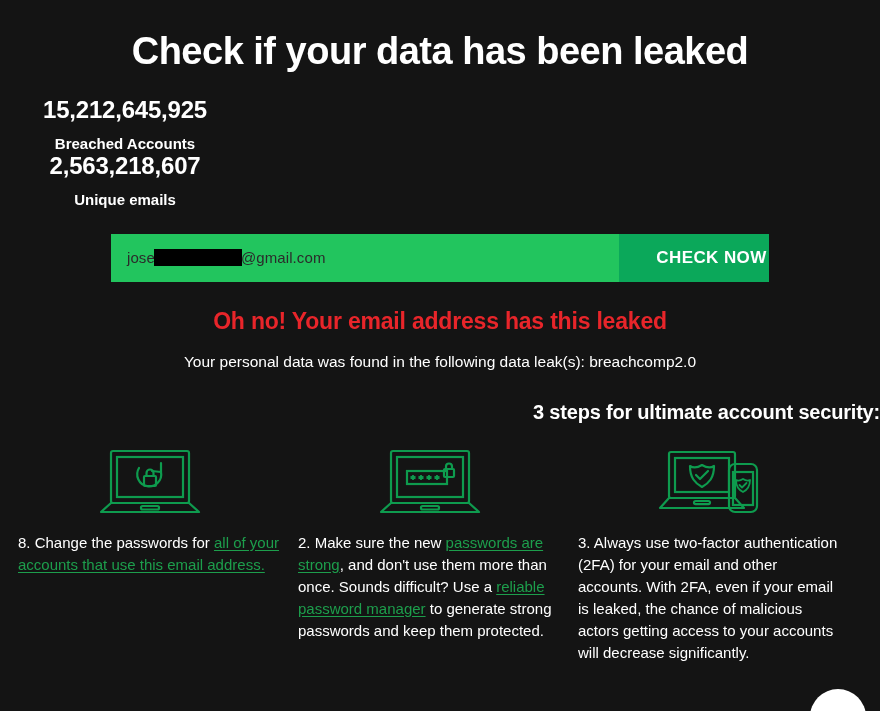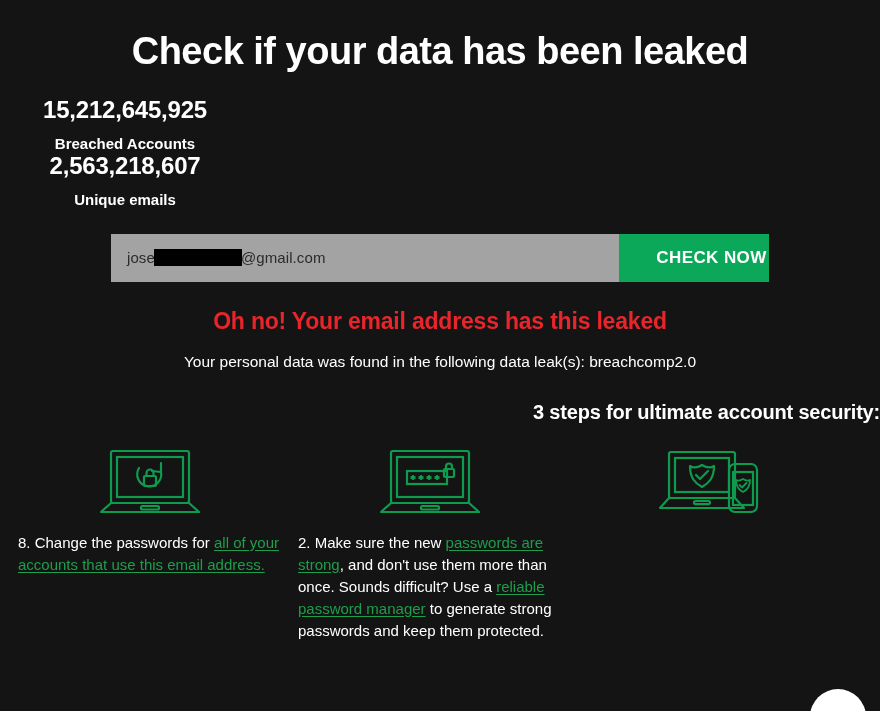--- a/index.html
+++ b/index.html
@@ -71,21 +71,21 @@
 
   
   .search-row {
     display: flex;
     width: 658px;
     height: 48px;
     margin: 26px auto 0 auto;
   }
   .search-field {
     flex: 1;
-    background: #a3a3a3;
+    background: #22c55e;
     display: flex;
     align-items: center;
     padding-left: 16px;
     position: relative;
     overflow: hidden;
   }
   .email-text {
     font-size: 15px;
     color: #2b2b2b;
     font-family: "Liberation Sans", sans-serif;
@@ -263,19 +263,20 @@
           <path d="M5 60 l9 -10 h66 l9 10 z" stroke-linejoin="round"></path>
           <rect x="39" y="53" width="16" height="3.2" rx="1.6"></rect>
           <path d="M47 17 c5 3 9 3 12 1 c0 12 -5 17 -12 21 c-7 -4 -12 -9 -12 -21 c3 2 7 2 12 -1 z" stroke-linejoin="round"></path>
           <path d="M41 27 l4 4 l8 -8" stroke-linecap="round" stroke-linejoin="round"></path>
           <rect x="74" y="16" width="28" height="48" rx="6"></rect>
           <rect x="78" y="24" width="20" height="33"></rect>
           <path d="M88 31 c3 2 5 2 7 1 c0 7 -3 10 -7 12 c-4 -2 -7 -5 -7 -12 c2 1 4 1 7 -1 z" stroke-width="1.8" stroke-linejoin="round"></path>
           <path d="M84.5 37 l2.5 2.5 l4.5 -4.5" stroke-width="1.8" stroke-linecap="round" stroke-linejoin="round"></path>
         </svg>
       </div>
+      <div class="step-text">3. Always use two-factor authentication (2FA) for your email and other accounts. With 2FA, even if your email is leaked, the chance of malicious actors getting access to your accounts will decrease significantly.</div>
     </div>
 
   </div>
 
   <div class="chat-widget"></div>
 
 </div>
 
 </body></html>

